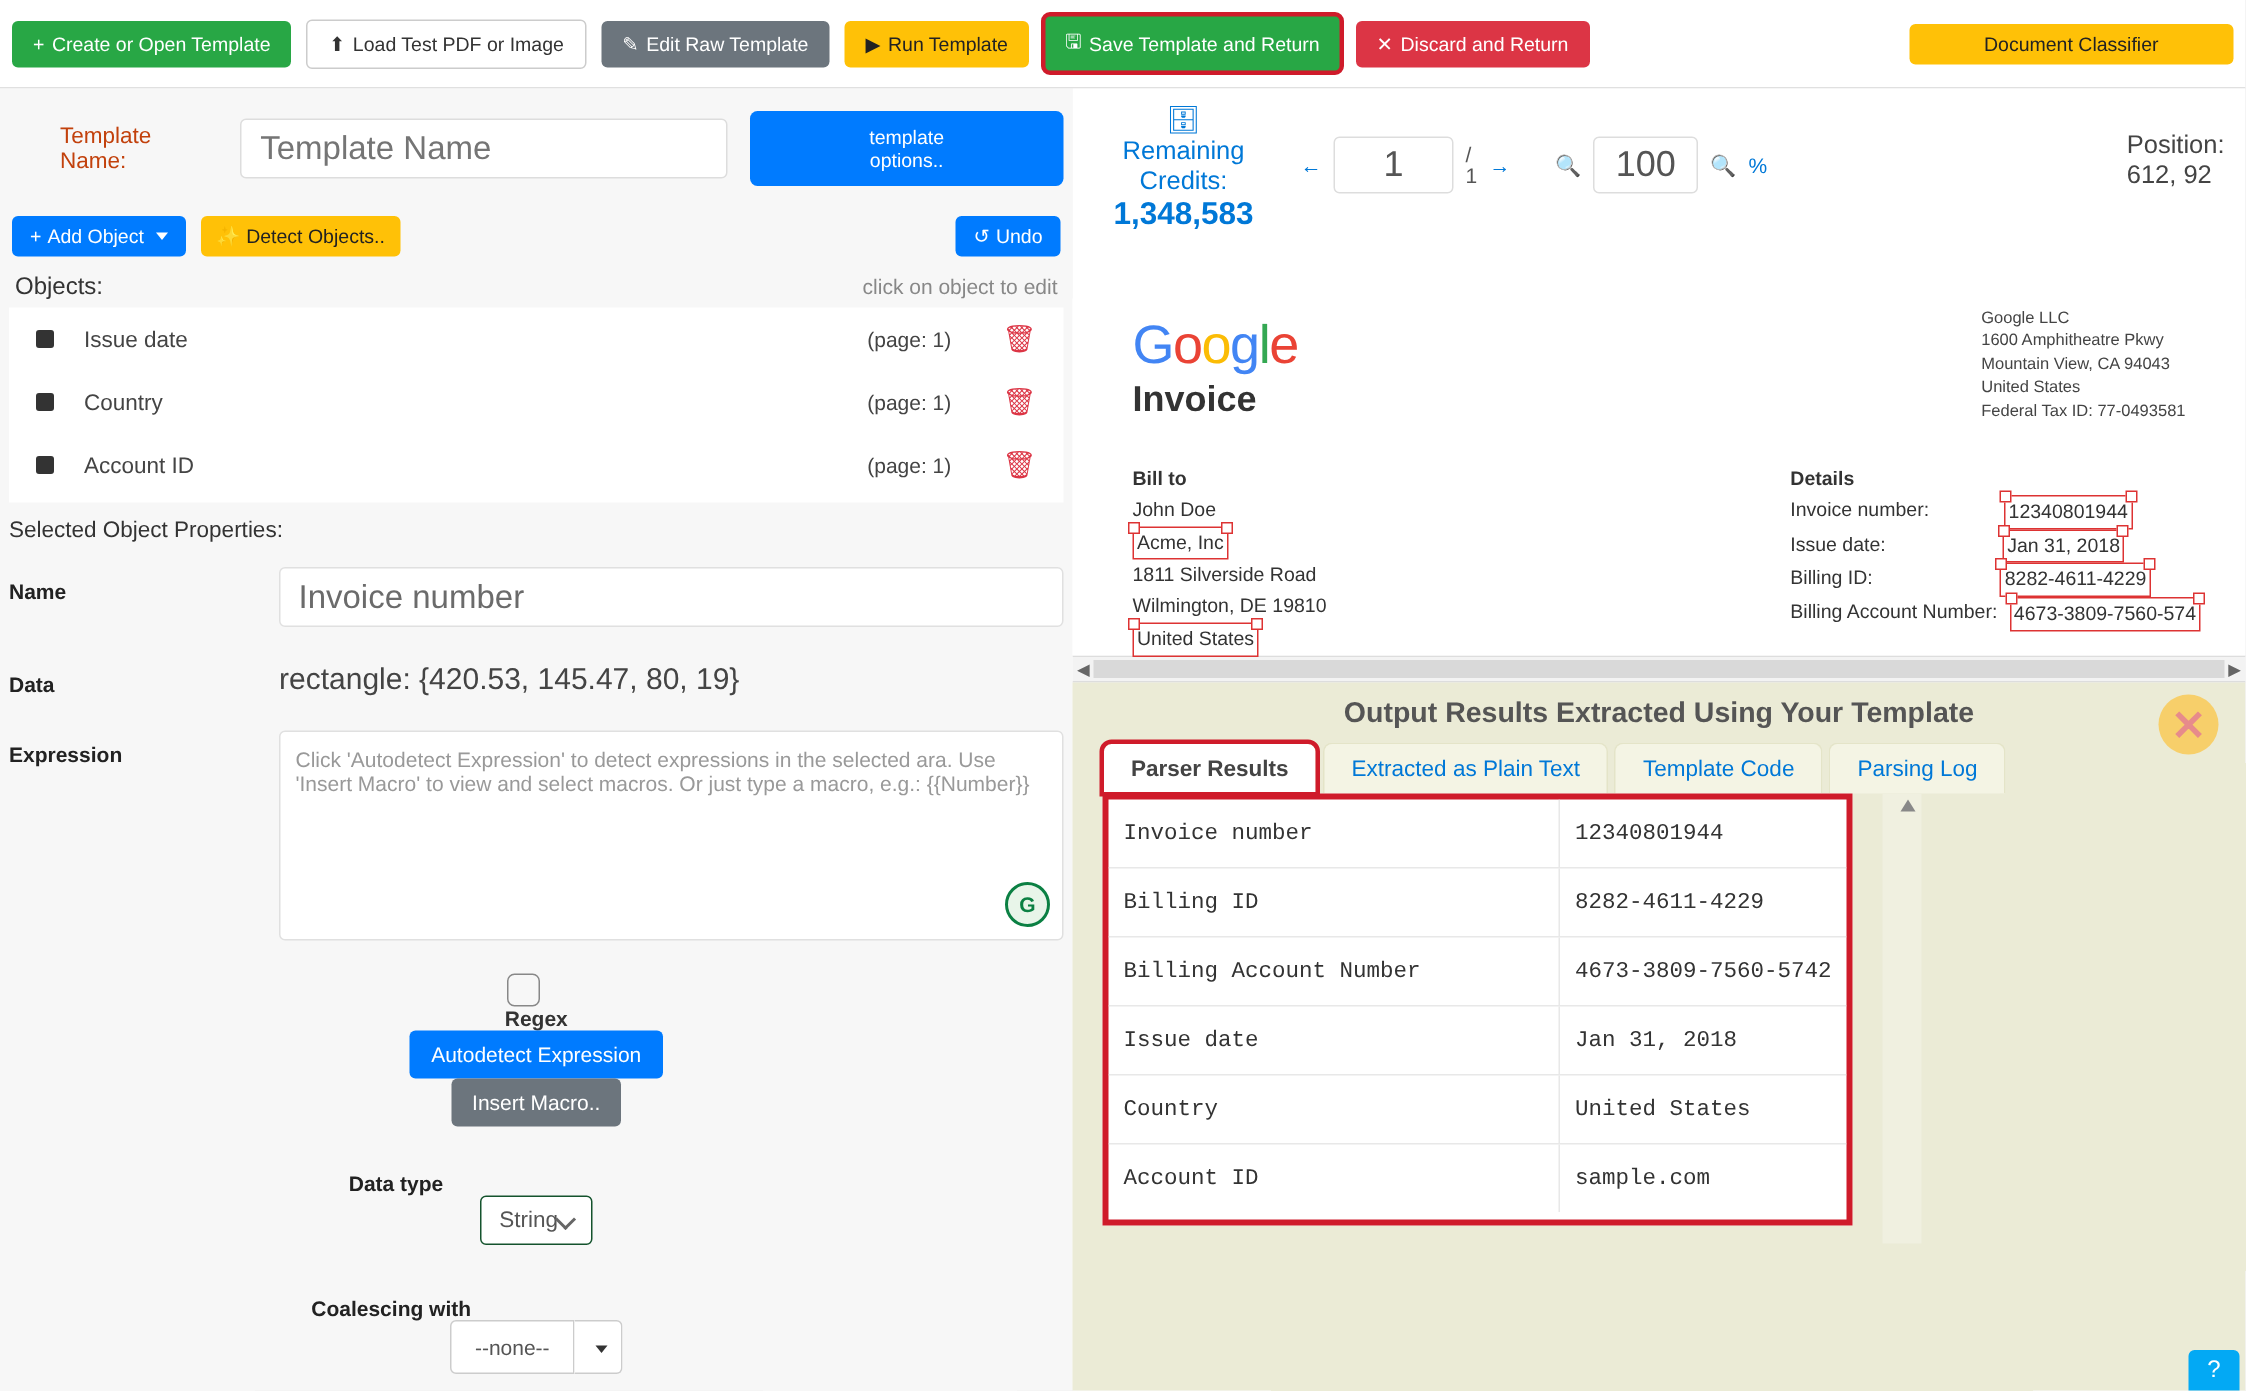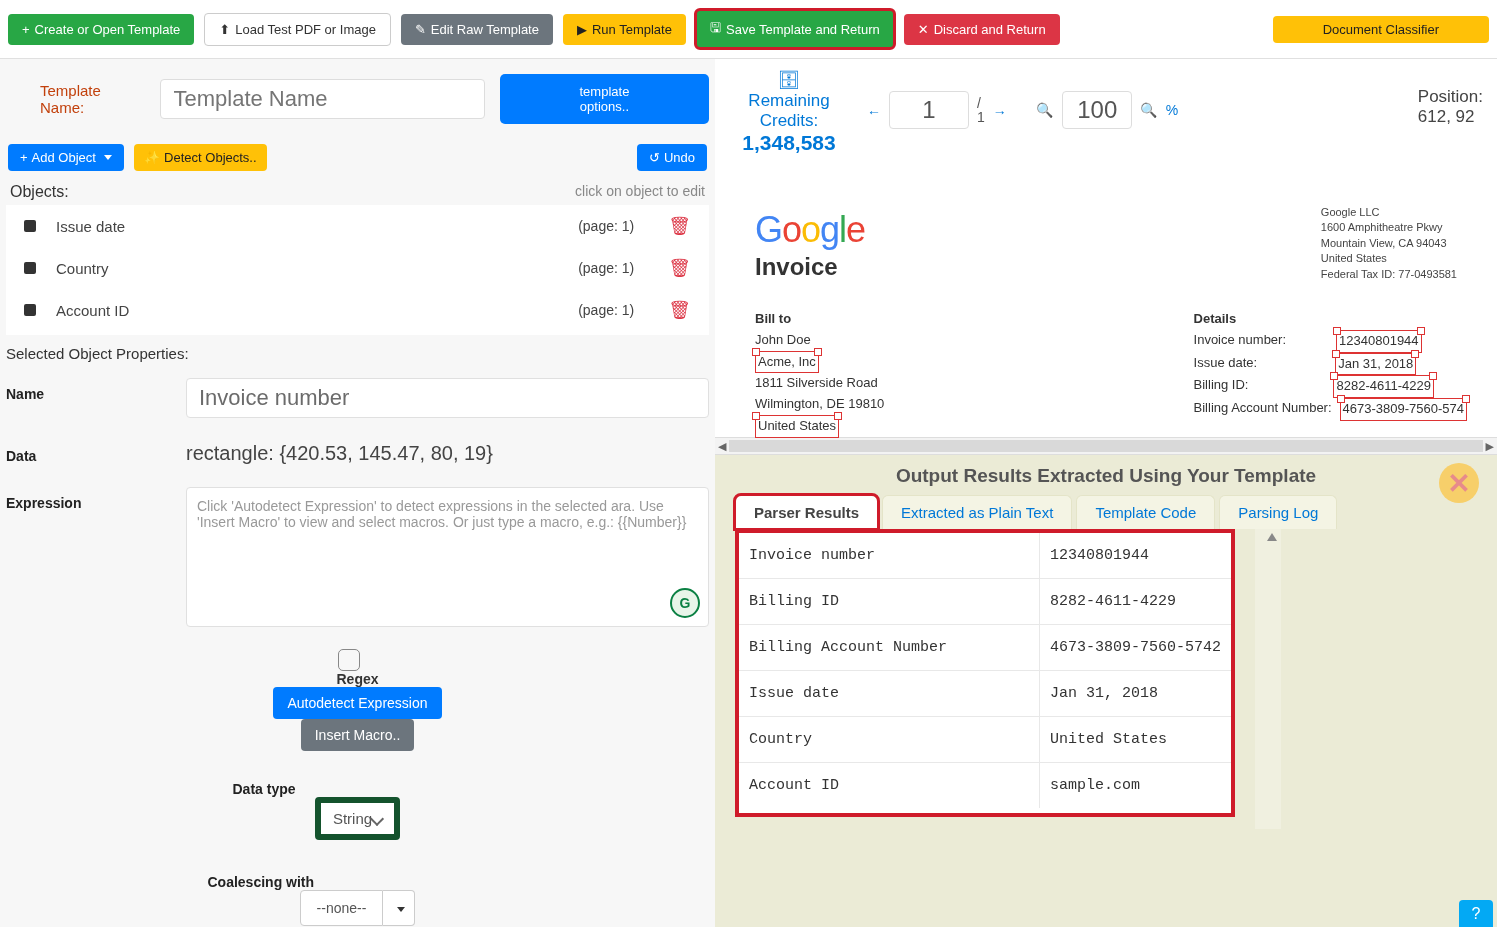--- a/index.html
+++ b/index.html
@@ -44,21 +44,21 @@
 .prop-label { width:180px; font-weight:600; font-size:14px; padding-top:8px; color:#222;}
 .prop-input { flex:1; font-size:22px; color:#6b6b6b; border:1px solid #e0e0e0; border-radius:4px; padding:6px 12px; background:#fff;}
 .data-val { font-size:20px; color:#444; padding-top:2px;}
 .expr-area { flex:1; height:140px; border:1px solid #e0e0e0; border-radius:4px; background:#fff; padding:10px; color:#999; font-size:14px; position:relative;}
 .grammarly { position:absolute; bottom:8px; right:8px; width:30px; height:30px; border:2px solid #0b8043; border-radius:50%; display:flex; align-items:center; justify-content:center; color:#0b8043; font-weight:bold; background:#e8f5e9;}
 
 .row-flex { display:flex; align-items:center; padding:6px;flex-direction:column;}
 .regex-chk { width:22px; height:22px; border:1.5px solid #888; border-radius:5px; margin-right:18px;}
 .btn-auto { background:#007bff; color:#fff; border:none; border-radius:4px; padding:8px 14px; font-size:14px;}
 .btn-macro { background:#6c757d; color:#fff; border:none; border-radius:4px; padding:8px 14px; font-size:14px;}
-.select { flex:1; border:6px solid #14532d; border-radius:4px; padding:7px 12px; background:#fff; font-size:15px; color:#555; display:flex; justify-content:space-between; align-items:center;}
+.select { flex:1; border:1px solid #14532d; border-radius:4px; padding:7px 12px; background:#fff; font-size:15px; color:#555; display:flex; justify-content:space-between; align-items:center;}
 .coalesce-wrap { display:flex; flex:1; }
 .coalesce-select { flex:1; border:1px solid #ccc; border-radius:4px 0 0 4px; padding:9px 16px; background:#fff; color:#555;}
 .coalesce-caret { border:1px solid #ccc; border-left:none; border-radius:0 4px 4px 0; width:32px; display:flex; align-items:center; justify-content:center; background:#fff;}
 .btn-test { background:#ffc107; color:#222; border:none; border-radius:4px; padding:8px 16px; font-size:14px;}
 
 .credits-bar { display:flex; align-items:flex-start; gap:18px; padding:10px 14px 4px 14px;}
 .credits-block { color:#0078d7; text-align:center; width:120px;}
 .credits-block .t1 { font-size:17px;}
 .credits-num { font-size:21px; font-weight:600; color:#0078d7;}
 .nav-block { display:flex; align-items:center; gap:8px; color:#0078d7; margin-top:22px;}

